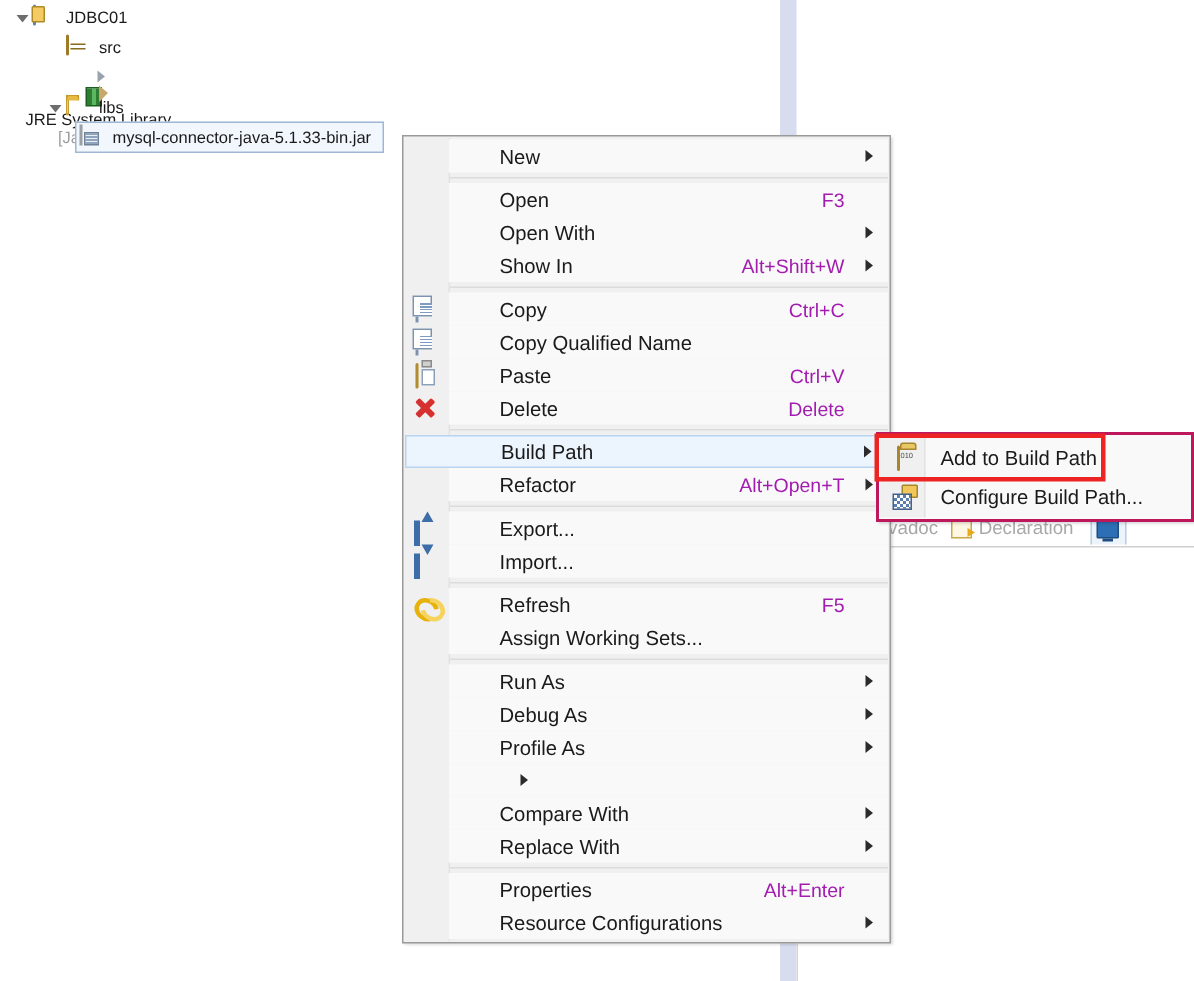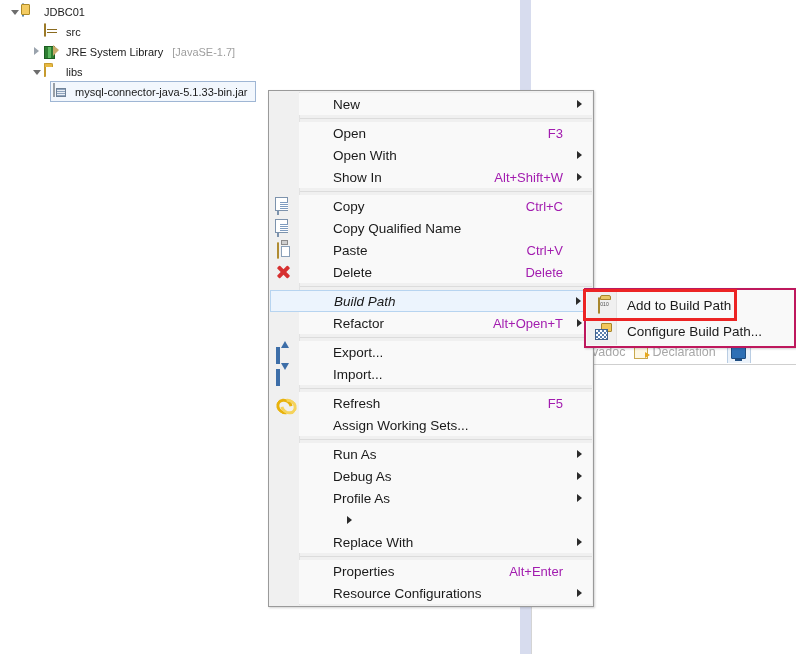--- a/index.html
+++ b/index.html
@@ -301,21 +301,20 @@
     width:0;height:0;
     border-top:4px solid transparent;
     border-bottom:4px solid transparent;
     border-left:5px solid #2b2b2b;
   }
   .mi.highlight {
     background: #ecf4fd;
     border: 1px solid #b7d4f0;
     margin-left: 1px;
     padding-left: 63px;
-    font-style: italic;
   }
   .sep {
     height: 1px;
     background: #dcdcdc;
     margin: 3px 1px 3px 30px;
   }
   .mi-icon {
     position: absolute;
     left: -24px;
     top: 3px;
@@ -538,21 +537,21 @@
       <div class="tree-row" style="top: 2px; left: 8px;">
         <span class="twisty open"></span>
         <span class="tree-icon"><span class="ico-project"></span></span>
         <span class="tree-label">JDBC01</span>
       </div>
       <div class="tree-row" style="top: 22px; left: 30px;">
         <span class="twisty "></span>
         <span class="tree-icon"><span class="ico-src"></span></span>
         <span class="tree-label">src</span>
       </div>
-      <div class="tree-row" style="top: 42px; left: 30px;">
+      <div class="tree-row" style="top: 42px; left: 17px; flex-direction: column;">
         <span class="twisty closed"></span>
         <span class="tree-icon"><span class="ico-jre"></span></span>
         <span class="tree-label">JRE System Library</span>
         <span class="tree-sub">[JavaSE-1.7]</span>
       </div>
       <div class="tree-row" style="top: 62px; left: 30px;">
         <span class="twisty open"></span>
         <span class="tree-icon"><span class="ico-folder"></span></span>
         <span class="tree-label">libs</span>
       </div>
@@ -676,20 +675,24 @@
         <span class="arrow on"></span>
       </div>
       <div class="mi">
         <span class="label">Profile As</span>
         <span class="arrow on"></span>
       </div>
       <div class="mi">
         <span class="arrow on"></span>
       </div>
       <div class="mi">
+        <span class="label">Compare With</span>
+        <span class="arrow on"></span>
+      </div>
+      <div class="mi">
         <span class="label">Replace With</span>
         <span class="arrow on"></span>
       </div>
       <div class="sep"></div>
       <div class="mi">
         <span class="label">Properties</span>
         <span class="accel">Alt+Enter</span>
         <span class="arrow"></span>
       </div>
       <div class="mi">

